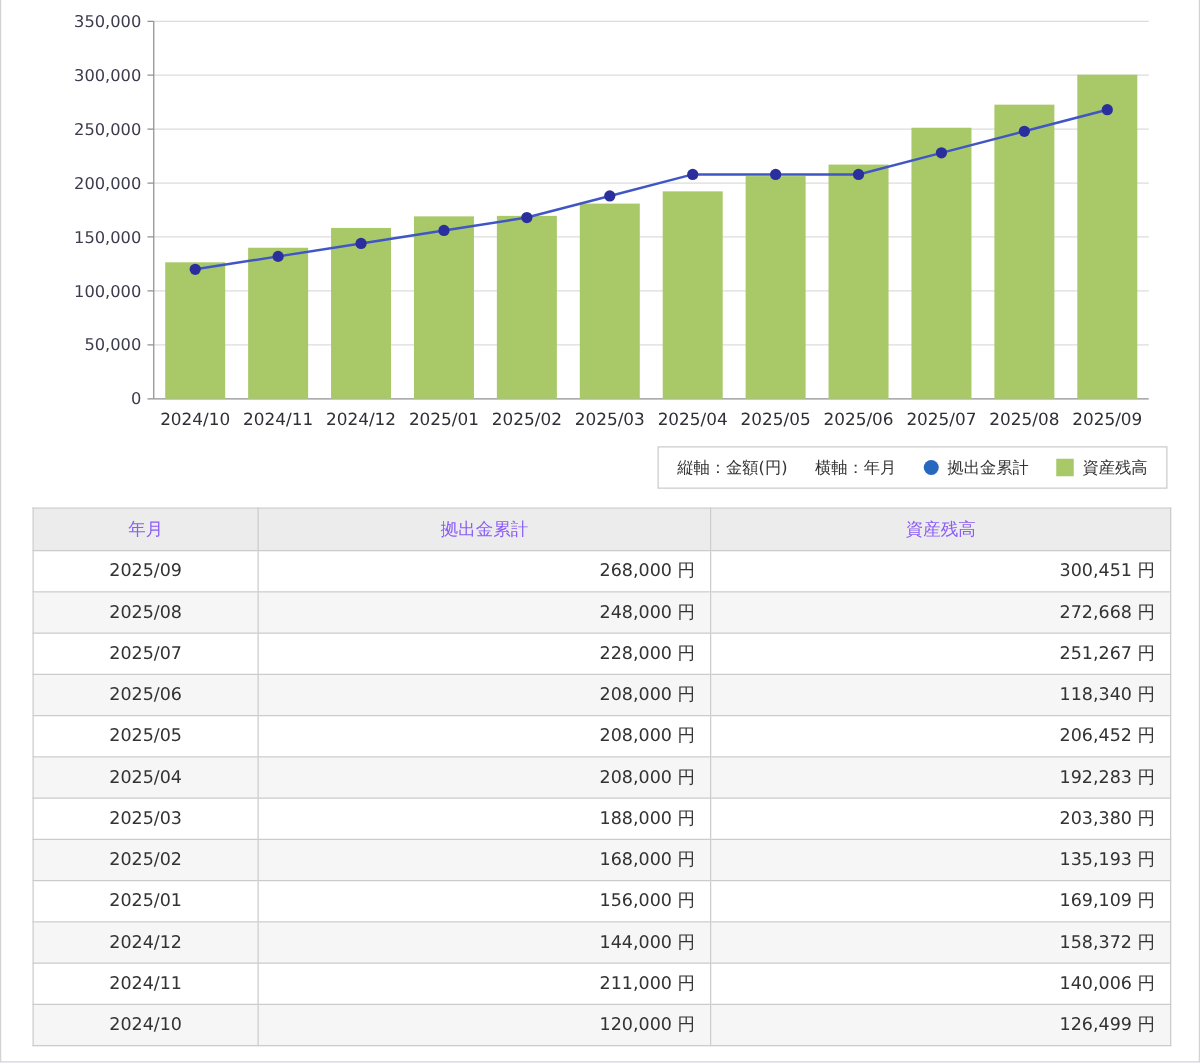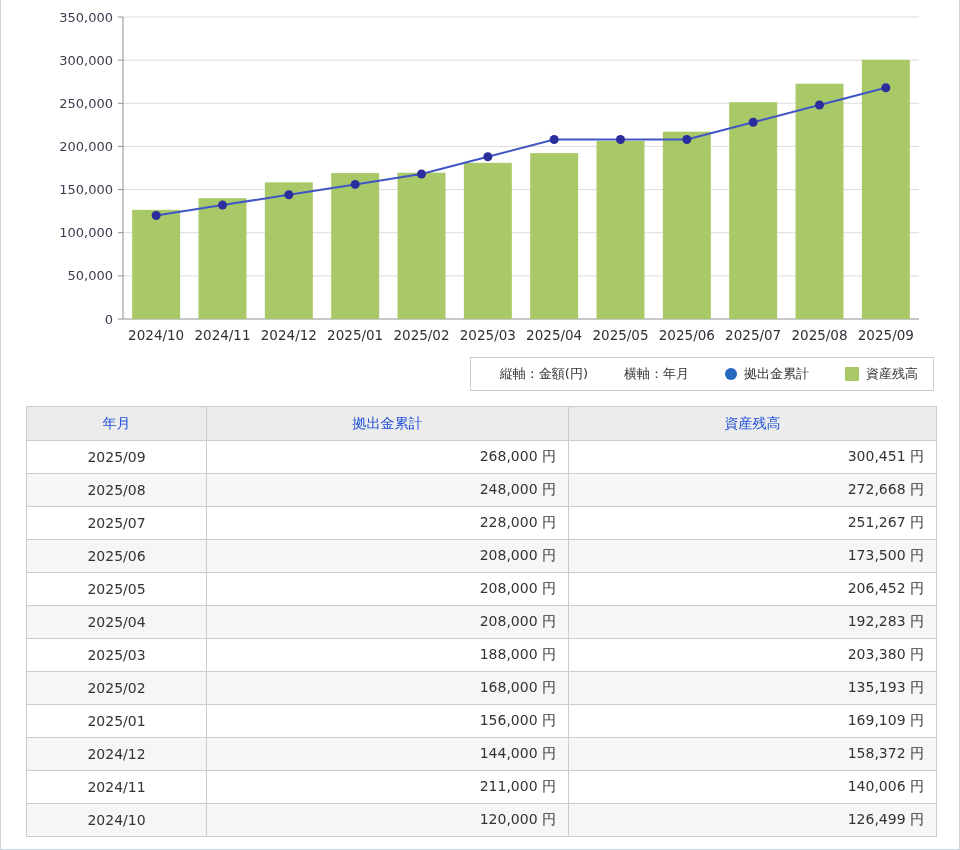--- a/index.html
+++ b/index.html
@@ -32,21 +32,21 @@
     display:flex;
     align-items:center;
     gap:22px;
     border:1px solid #cccccc;
     background:#ffffff;
     padding:0 15px;
     font-size:13px;
     color:#333333;
     height:34px;
   }
-  .legend-item { display:flex; align-items:center; gap:7px; white-space:nowrap;margin-left:14px; }
+  .legend-item { display:flex; align-items:center; gap:7px; white-space:nowrap; }
   .legend-dot {
     width:12px; height:12px; border-radius:50%;
     display:inline-block;
   }
   .legend-square {
     width:14px; height:14px;
     display:inline-block;
   }
   
   .table-wrap { margin:15px 25px 0 25px; }
@@ -59,21 +59,21 @@
   table.data-table th, table.data-table td {
     border:1px solid #cccccc;
     height:33px;
     padding:0 12px;
     font-weight:normal;
   }
   table.data-table th {
     background:#ececec;
     height:34px;
     text-align:center;
-    color:#1d4ed8;
+    color:#8b5cf6;
   }
   table.data-table td.col-month { text-align:center; }
   table.data-table td.col-num   { text-align:right; }
   table.data-table tbody tr:nth-child(even) { background:#f6f6f6; }
   table.data-table tbody tr:nth-child(odd)  { background:#ffffff; }
   col.c-month   { width:180px; }
   col.c-contrib { width:362px; }
   col.c-balance { width:368px; }
 </style>
 </head>
@@ -193,21 +193,21 @@
             <td class="col-num">272,668 円</td>
           </tr>
           <tr>
             <td class="col-month">2025/07</td>
             <td class="col-num">228,000 円</td>
             <td class="col-num">251,267 円</td>
           </tr>
           <tr>
             <td class="col-month">2025/06</td>
             <td class="col-num">208,000 円</td>
-            <td class="col-num">173,500 円</td>
+            <td class="col-num">118,340 円</td>
           </tr>
           <tr>
             <td class="col-month">2025/05</td>
             <td class="col-num">208,000 円</td>
             <td class="col-num">206,452 円</td>
           </tr>
           <tr>
             <td class="col-month">2025/04</td>
             <td class="col-num">208,000 円</td>
             <td class="col-num">192,283 円</td>

